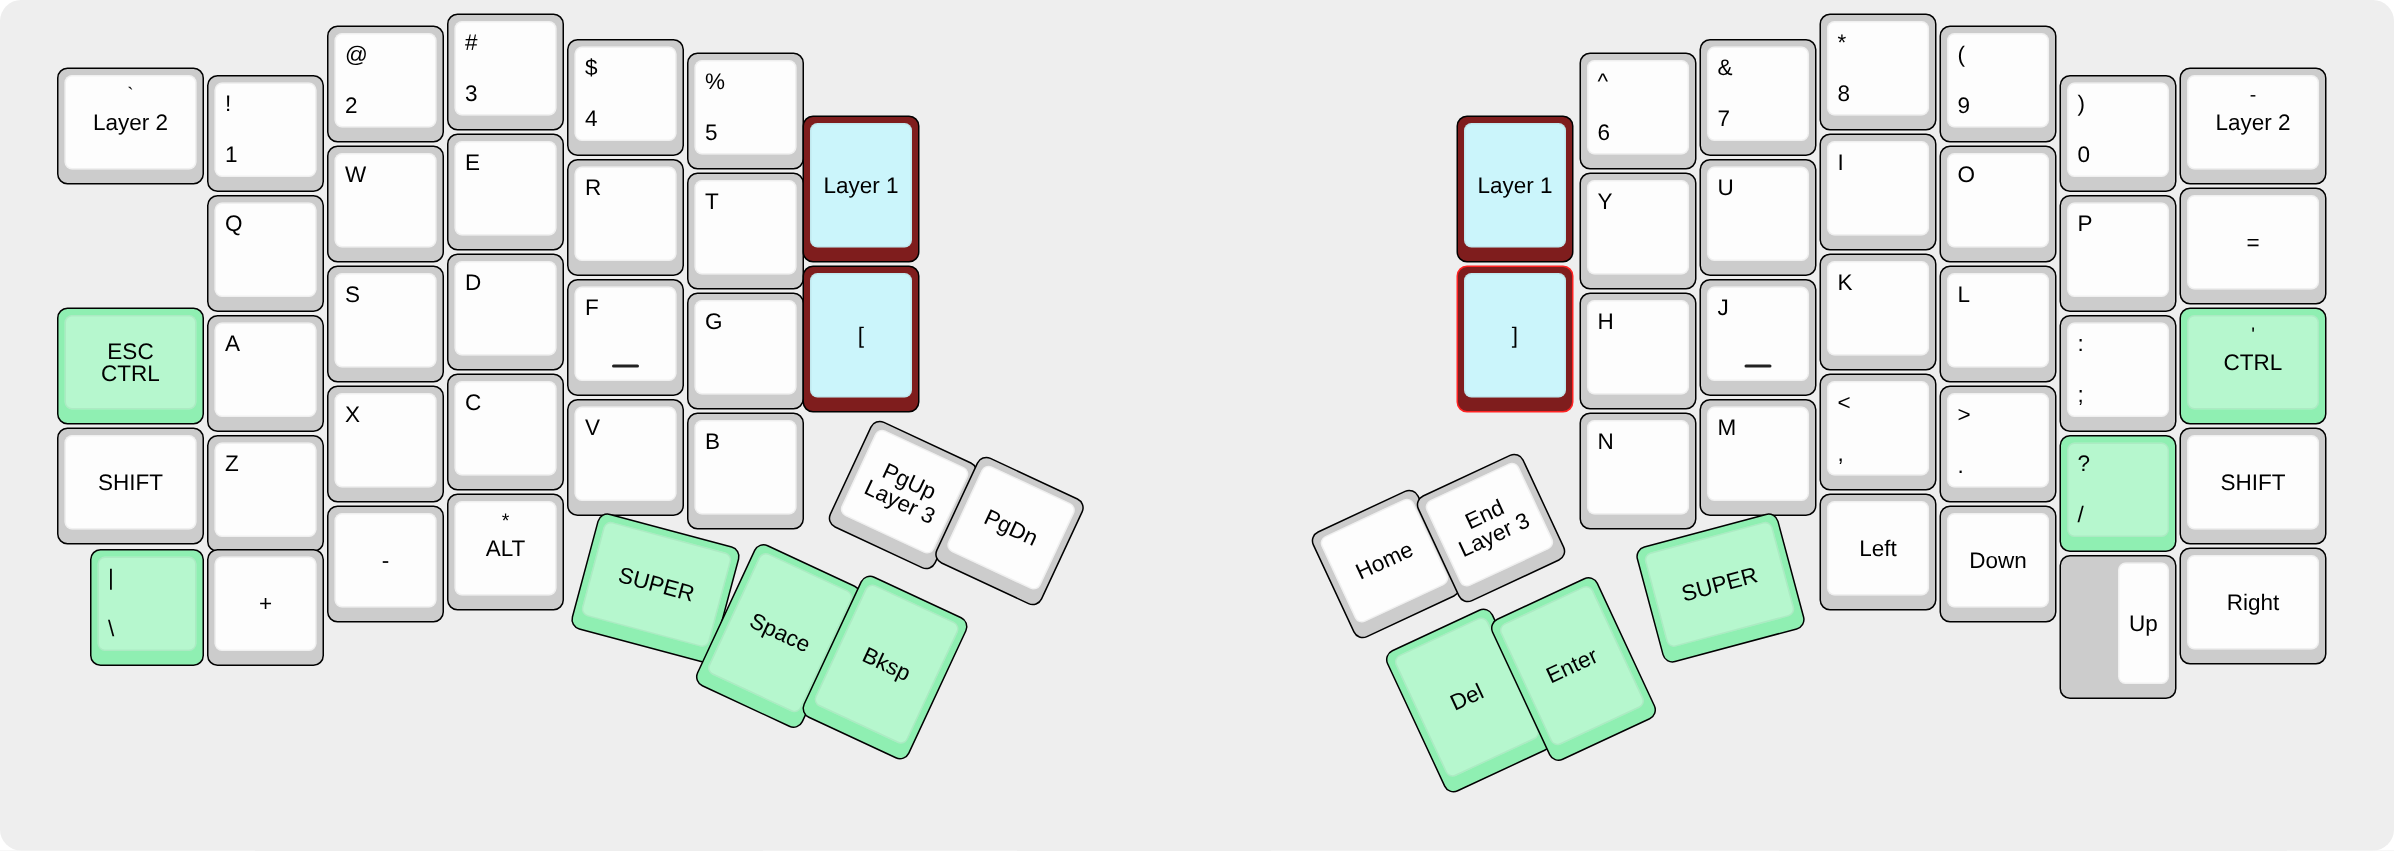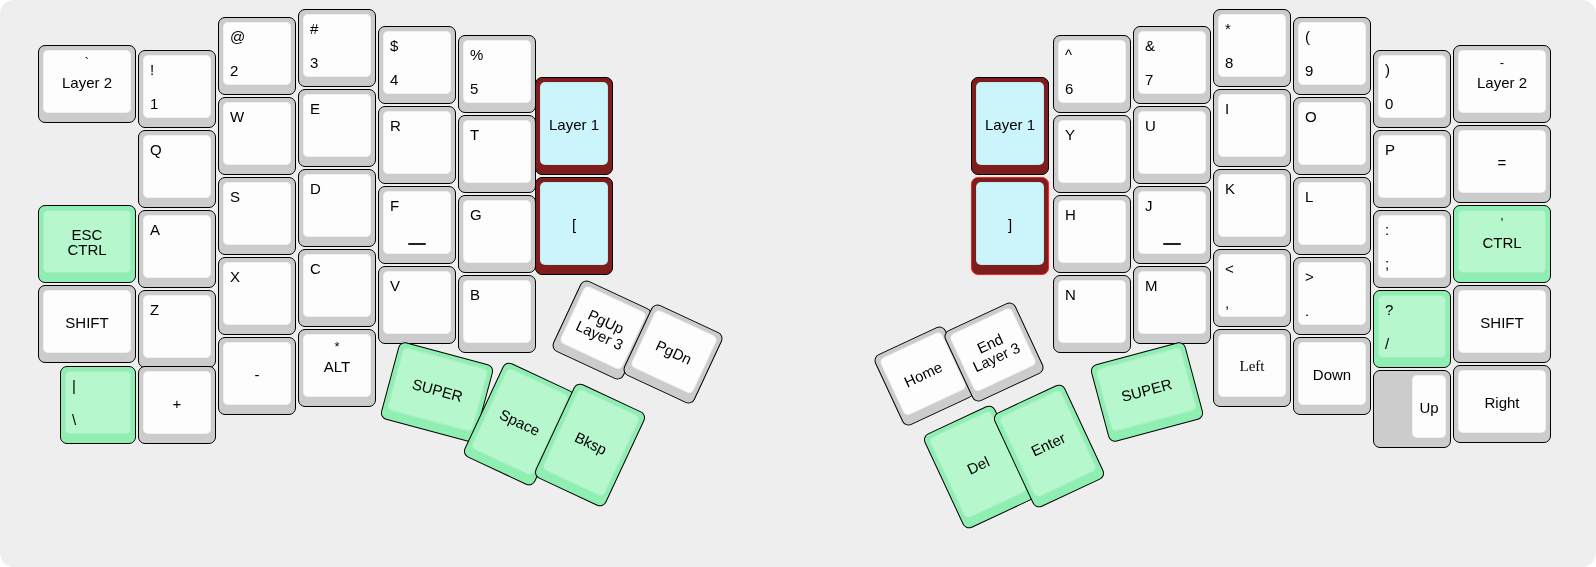--- a/index.html
+++ b/index.html
@@ -319,21 +319,21 @@
         <div class="cap">
           <div class="lg tl">K</div>
         </div>
       </div>
       <div class="key" style="left: 1213px; top: 249px; width: 78px; height: 78px;">
         <div class="cap">
           <div class="lg tl">&lt;</div>
           <div class="lg bl">,</div>
         </div>
       </div>
-      <div class="key" style="left: 1213px; top: 329px; width: 78px; height: 78px; font-family: Liberation Serif, serif;">
+      <div class="key" style="left: 1213px; top: 329px; width: 78px; height: 78px;">
         <div class="cap">
           <div class="lg c">Left</div>
         </div>
       </div>
       <div class="key" style="left: 1293px; top: 17px; width: 78px; height: 78px;">
         <div class="cap">
           <div class="lg tl">(</div>
           <div class="lg bl">9</div>
         </div>
       </div>
@@ -374,21 +374,21 @@
           <div class="lg tl">:</div>
           <div class="lg bl">;</div>
         </div>
       </div>
       <div class="key green" style="left: 1373px; top: 290px; width: 78px; height: 78px;">
         <div class="cap">
           <div class="lg tl">?</div>
           <div class="lg bl">/</div>
         </div>
       </div>
-      <div class="key" style="left: 1373px; top: 370px; width: 78px; height: 78px; padding-left: 38px;">
+      <div class="key" style="left: 1373px; top: 370px; width: 78px; height: 96px; padding-left: 38px;">
         <div class="cap">
           <div class="lg c">Up</div>
         </div>
       </div>
       <div class="key" style="left: 1453px; top: 45px; width: 98px; height: 78px;">
         <div class="cap">
           <div class="lg tc tick">-</div>
           <div class="lg c">Layer 2</div>
         </div>
       </div>

